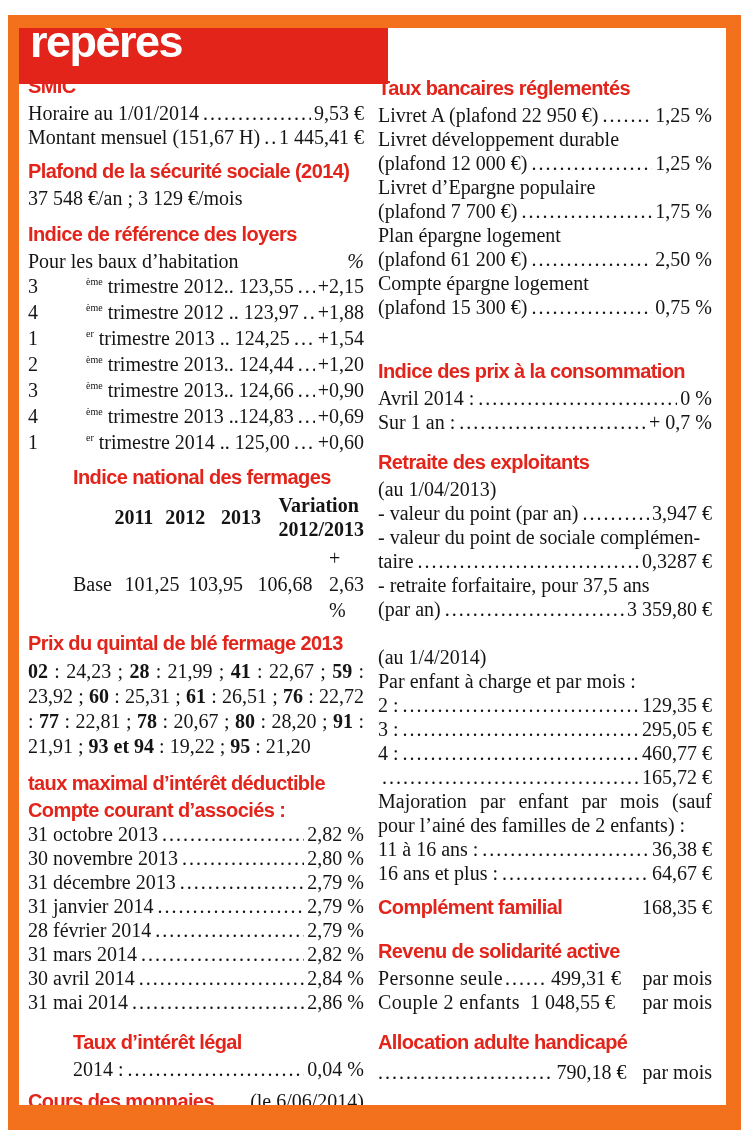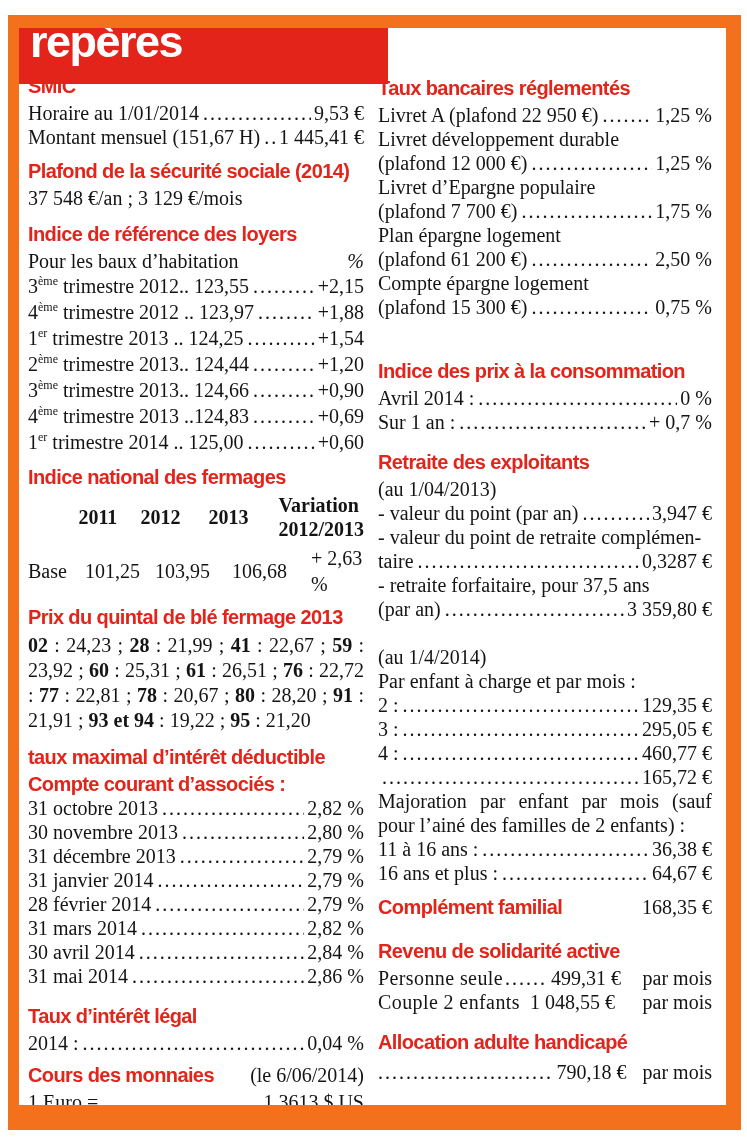--- a/index.html
+++ b/index.html
@@ -14,25 +14,25 @@
   .col{position:absolute;font-size:20px;line-height:24px;}
   .col-left{left:9px;top:46px;width:336px;}
   .col-right{left:359px;top:13px;width:334px;margin-top:35px;}
   .h{font-family:"Liberation Sans",sans-serif;font-weight:700;color:#E3241B;
      font-size:20px;line-height:24px;letter-spacing:-0.6px;margin:0;}
   .r{display:flex;align-items:baseline;}
   .l{white-space:nowrap;}
   .v{white-space:nowrap;}
   .dots{flex:1 1 auto;overflow:hidden;white-space:nowrap;letter-spacing:2px;margin:0 3px 0 4px;min-width:6px;}
   .sp{flex:1 1 auto;}
-  sup{font-size:12px;line-height:0;vertical-align:super;}
+  sup{font-size:10px;line-height:0;vertical-align:super;margin-left:48px;}
   .it{font-style:italic;}
   .lh26{line-height:26px;}
   
-  .mb10{margin-bottom:10px;} .mb12{margin-bottom:12px;} .mb8{margin-bottom:8px;}
+  .mb10{margin-bottom:10px;} .mb12{margin-bottom:12px;} .mb8{margin-bottom:8px;margin-left:45px;}
   .mb16{margin-bottom:16px;} .mb20{margin-bottom:20px;} .mb24{margin-bottom:24px;}
   .mb40{margin-bottom:40px;}
   .hm{margin-bottom:3px;}
   
   .tbl{margin:4px 0 2px;}
   .trow{display:flex;align-items:center;}
   .thead{font-weight:700;}
   .c0{width:57px;} .c1{width:70px;} .c2{width:77px;} .c3{width:79px;} .c4{flex:1;}
   .c4 span{display:block;}
   .base{line-height:26px;margin-top:4px;}
@@ -269,21 +269,21 @@
         </div>
 
         <div class="mb24">
           <div class="h hm">Retraite des exploitants</div>
           <div>(au 1/04/2013)</div>
           <div class="r">
             <span class="l">- valeur du point (par an)</span>
             <span class="dots">........................................................................................................................</span>
             <span class="v">3,947 €</span>
           </div>
-          <div>- valeur du point de retraite complémen-</div>
+          <div>- valeur du point de sociale complémen-</div>
           <div class="r">
             <span class="l">taire</span>
             <span class="dots">........................................................................................................................</span>
             <span class="v">0,3287 €</span>
           </div>
           <div>- retraite forfaitaire, pour 37,5 ans</div>
           <div class="r">
             <span class="l">(par an)</span>
             <span class="dots">........................................................................................................................</span>
             <span class="v">3 359,80 €</span>

